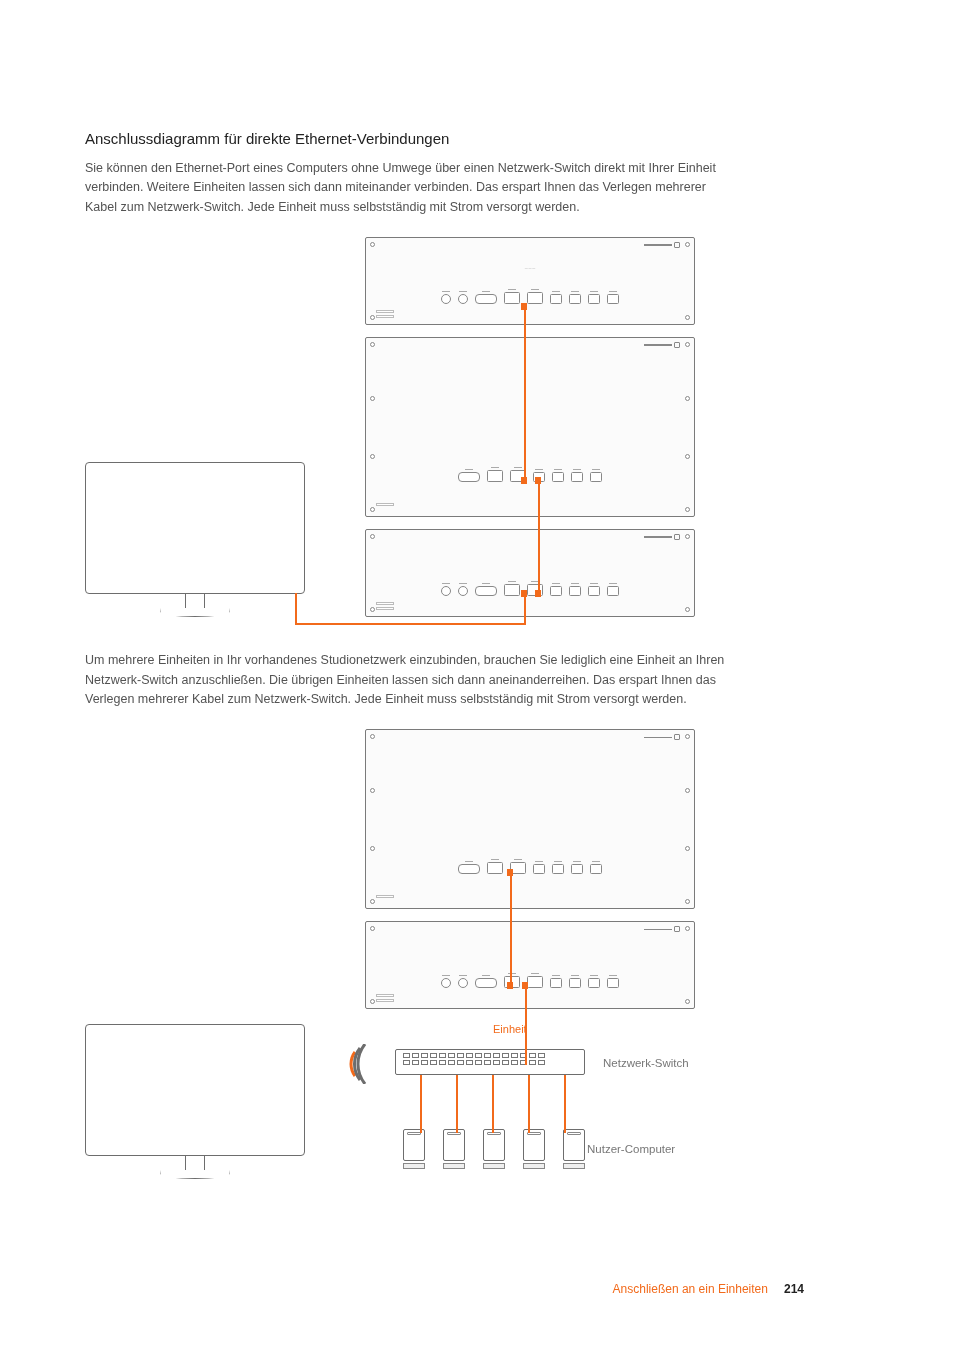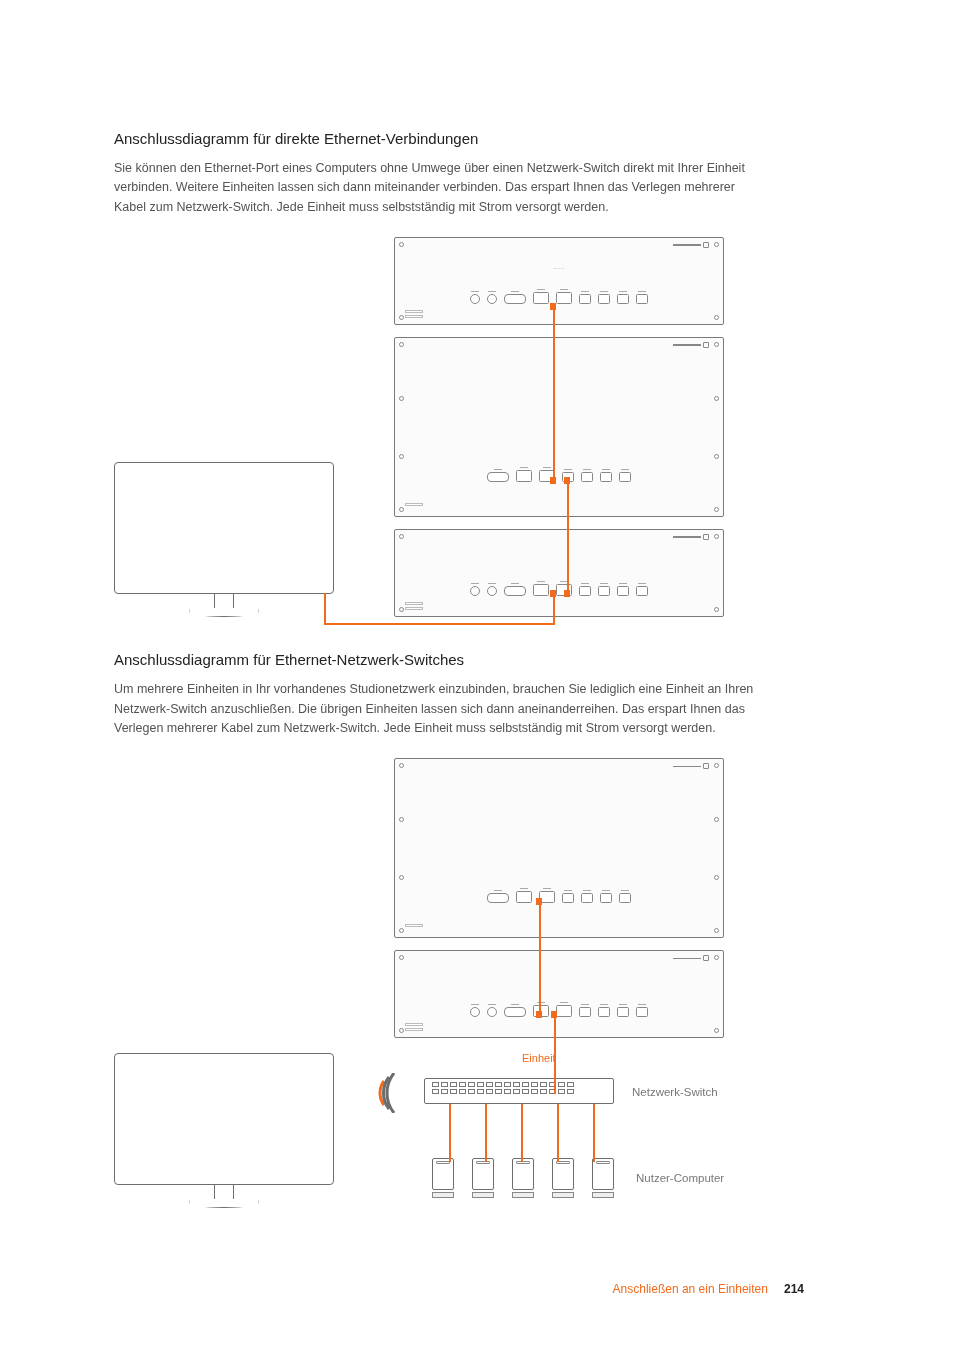--- a/index.html
+++ b/index.html
@@ -5,21 +5,21 @@
   * { margin: 0; padding: 0; box-sizing: border-box; }
   body {
     width: 954px;
     height: 1350px;
     background: #fff;
     font-family: "Helvetica Neue", Arial, sans-serif;
     position: relative;
     color: #333;
   }
   .page {
-    padding: 130px 150px 0 114px;
+    padding: 130px 150px 0 85px;
   }
   h2 {
     font-size: 15px;
     font-weight: 500;
     color: #222;
     margin-bottom: 12px;
   }
   p.body {
     font-size: 12.5px;
     line-height: 1.55;
@@ -285,21 +285,20 @@
     <div class="plug" style="left:450px; top:240px;"></div>
     <div class="plug" style="left:450px; top:353px;"></div>
 
     <div class="cable v" style="left:439px; top:360px; height:28px;"></div>
     <div class="cable h" style="left:210px; top:386px; width:231px;"></div>
     <div class="cable v" style="left:210px; top:356px; height:32px;"></div>
     <div class="plug" style="left:436px; top:353px;"></div>
   </div>
 
   <div class="section2">
-    <h2>Anschlussdiagramm für Ethernet-Netzwerk-Switches</h2>
     <p class="body">Um mehrere Einheiten in Ihr vorhandenes Studionetzwerk einzubinden, brauchen Sie lediglich eine Einheit an Ihren Netzwerk-Switch anzuschließen. Die übrigen Einheiten lassen sich dann aneinanderreihen. Das erspart Ihnen das Verlegen mehrerer Kabel zum Netzwerk-Switch. Jede Einheit muss selbstständig mit Strom versorgt werden.</p>
 
     <div class="diagram-area2">
 
       <div class="rack" style="left:280px; top:0; width:330px; height:180px;">
         <div class="screw" style="left:4px;top:4px;"></div>
         <div class="screw" style="right:4px;top:4px;"></div>
         <div class="screw" style="left:4px;top:58px;"></div>
         <div class="screw" style="right:4px;top:58px;"></div>
         <div class="screw" style="left:4px;top:116px;"></div>
@@ -477,21 +476,21 @@
           </div>
         <div class="client">
             <div class="unitbox">
               <div class="topbar"></div>
             </div>
             <div class="foot"></div>
           </div>
       </div>
 
       <div class="label-side" style="left:518px; top:328px;">Netzwerk-Switch</div>
-      <div class="label-side" style="left:522px; top:414px;">Nutzer-Computer</div>
+      <div class="label-side" style="left:502px; top:414px;">Nutzer-Computer</div>
     </div>
   </div>
 </div>
 
 <div class="footer">
   <span class="sec">Anschließen an ein Einheiten</span>
   <span class="pg">214</span>
 </div>
 
 </body></html>

